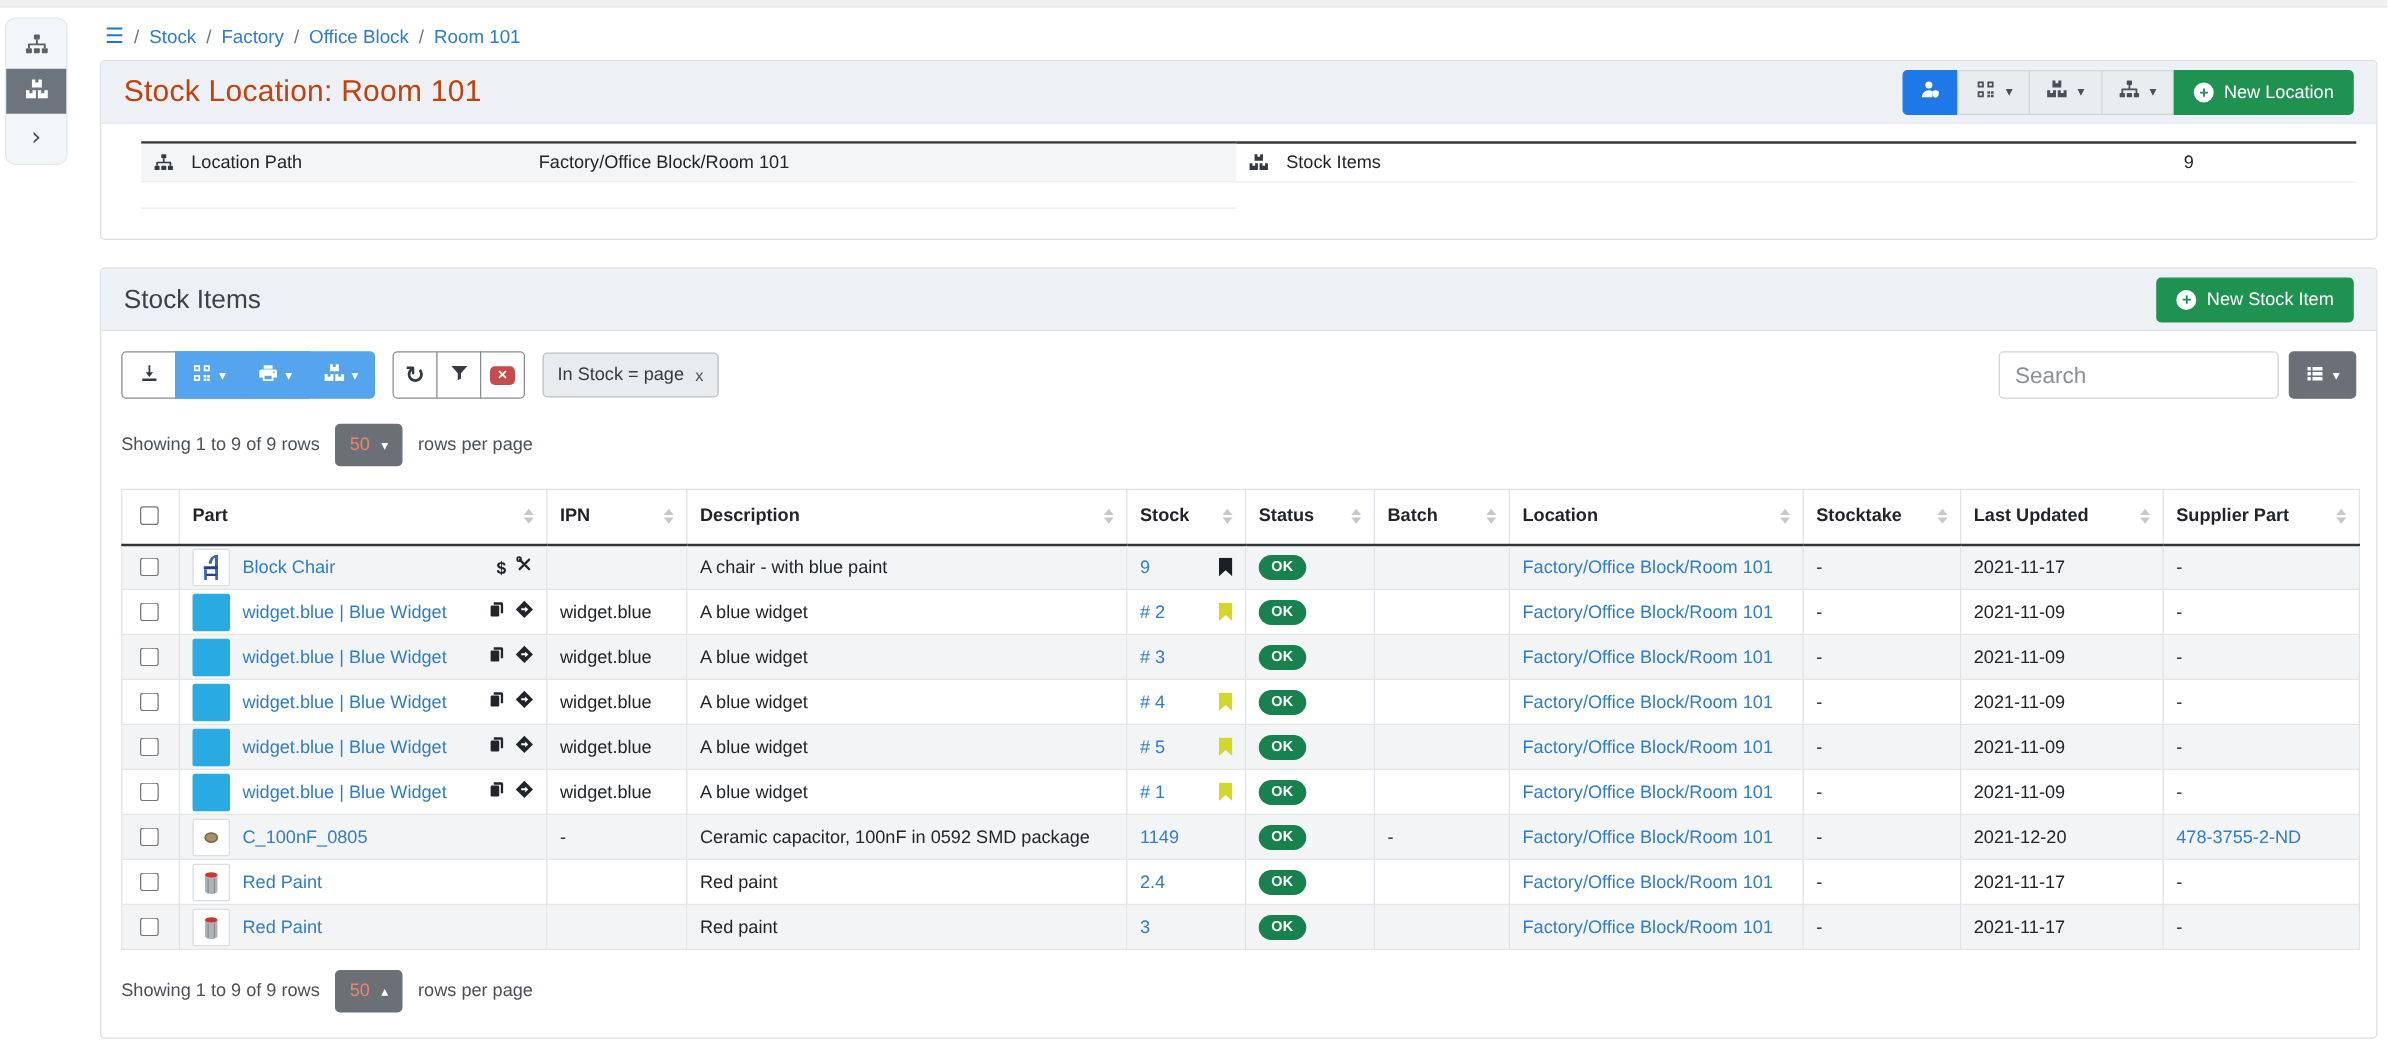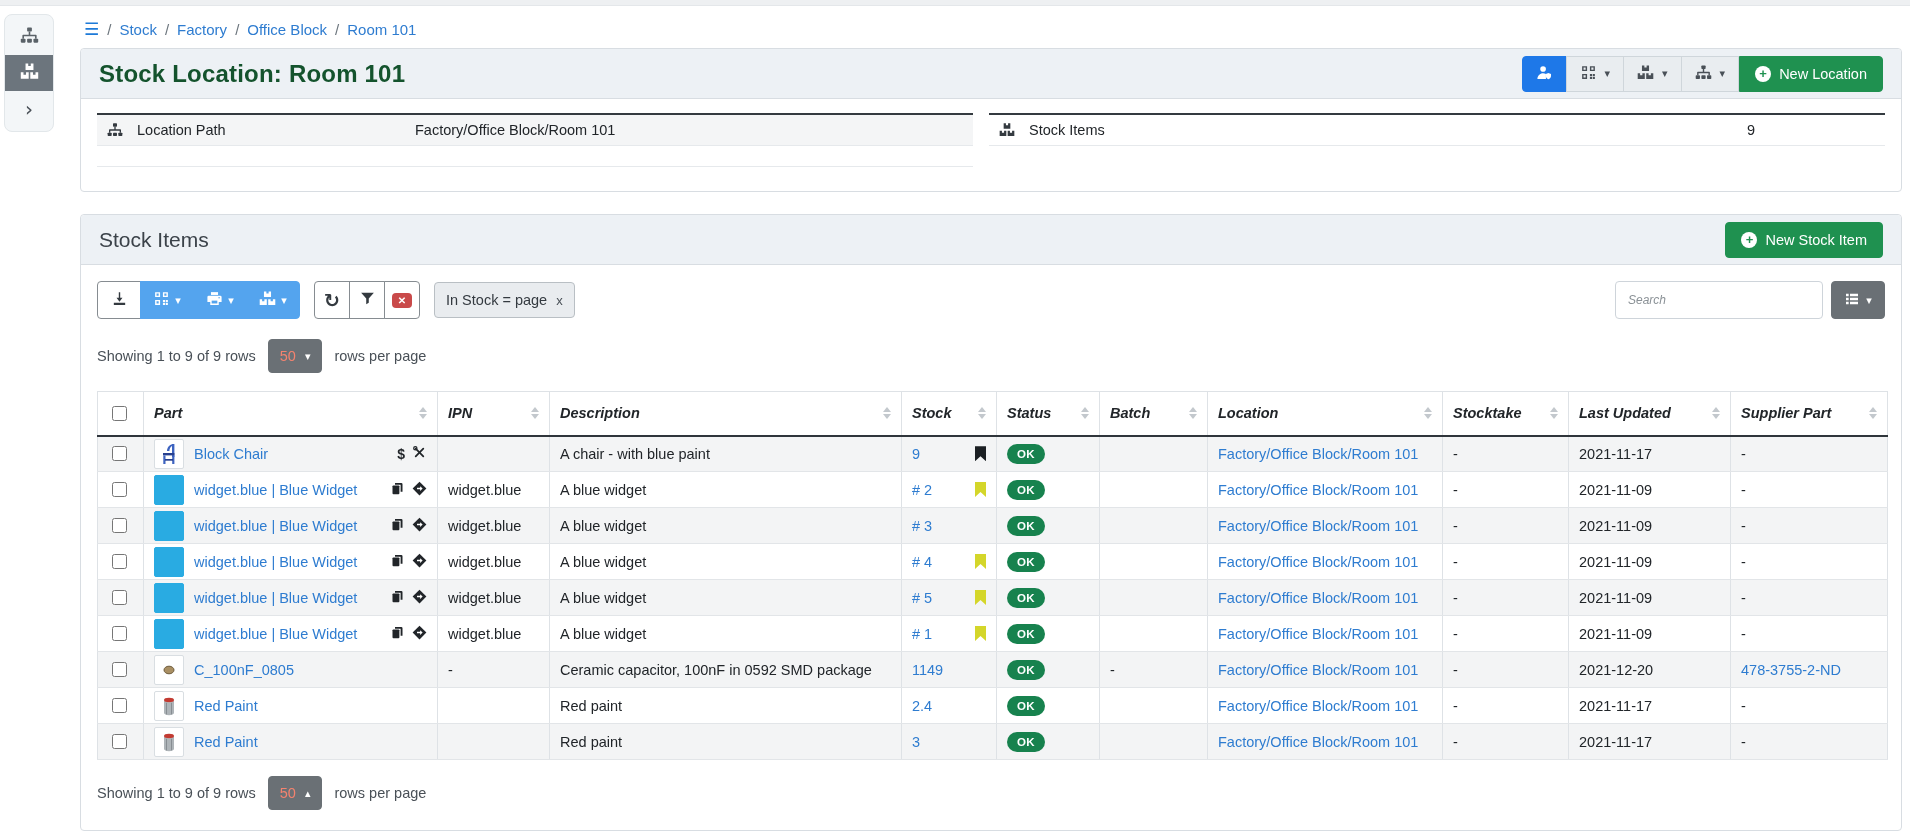--- a/index.html
+++ b/index.html
@@ -20,36 +20,36 @@
   .side-chev{font-size:20px;color:#495057;font-family:"DejaVu Sans",sans-serif;}
   
   .main{margin:8px 8px 0 80px;width:1822px;}
   .breadcrumb-bar{display:flex;align-items:center;gap:8px;padding:5px 4px 9px;font-size:15px;}
   .hamburger{color:#1d7ad8;font-size:17px;cursor:pointer;font-family:"DejaVu Sans",sans-serif;}
   .crumb-sep{color:#6c757d;}
   .crumb{color:var(--link);text-decoration:none;cursor:pointer;}
   .card{border:1px solid var(--border);border-radius:4px;background:#fff;}
   .band{background:var(--band);padding:0 18px;height:50px;display:flex;align-items:center;
         justify-content:space-between;border-bottom:1px solid var(--border);border-radius:4px 4px 0 0;}
-  .band h1{font-size:24px;font-weight:700;color:#14532d;margin:0;letter-spacing:.2px;}
+  .band h1{font-size:24px;font-weight:400;color:#c2410c;margin:0;letter-spacing:.2px;}
   .band h2{font-size:21px;font-weight:500;color:#3b4249;margin:0;}
   
   .btn-row{display:flex;align-items:stretch;}
   .btn{height:36px;display:inline-flex;align-items:center;justify-content:center;gap:8px;
        padding:0 13px;font-size:14.5px;border:1px solid transparent;cursor:pointer;background:#fff;}
   .btn svg{width:17px;height:17px;fill:currentColor;}
   .btn-blue{background:var(--blue);border-color:var(--blue);color:#fff;border-radius:4px 0 0 4px;}
   .btn-light{background:#e9edf0;border-color:#cfd6db;color:#495057;margin-left:-1px;}
   .btn-green{background:var(--green);border-color:var(--green);color:#fff;border-radius:0 4px 4px 0;
              font-weight:400;padding:0 15px;}
   .caret{font-size:11px;line-height:1;font-family:"DejaVu Sans",sans-serif;}
   .plus-circle{width:16px;height:16px;border-radius:50%;background:#fff;color:var(--green);
                font-weight:700;line-height:16px;text-align:center;font-size:13px;}
   
-  .card-body{padding:14px 16px 24px;display:flex;justify-content:space-between;border-radius:0 0 4px 4px;}
+  .card-body{padding:14px 16px 24px;display:flex;justify-content:flex-end;border-radius:0 0 4px 4px;}
   .info-table{border-top:2px solid #343a40;font-size:14.5px;}
   .info-left{width:876px;}
   .info-right{width:896px;}
   .info-row{display:flex;align-items:center;height:31px;padding:0 10px;border-bottom:1px solid #e6e9ec;}
   .info-row.striped{background:#f4f5f6;}
   .info-row .ticon{width:30px;color:#343a40;display:flex;align-items:center;}
   .info-row .ticon svg{width:16px;height:16px;fill:currentColor;}
   .info-left .info-label{flex:0 0 278px;}
   .info-right .info-label{flex:0 0 718px;}
   .info-empty{height:21px;background:#fff;border-bottom:1px solid #e6e9ec;}
@@ -65,36 +65,36 @@
   .tbtn.blue{background:var(--tblue);border-color:var(--tblue);color:#fff;width:54px;}
   .tgroup{display:flex;margin-left:14px;}
   .tgroup .tbtn{width:36px;}
   .refresh-glyph{font-family:"DejaVu Sans",sans-serif;font-size:19px;font-weight:700;line-height:1;}
   .clear-icon{width:20px;height:15px;background:#c94a4a;border-radius:4px;color:#fff;font-size:10px;
               font-weight:700;line-height:15px;text-align:center;}
   .chip{margin-left:14px;height:36px;display:flex;align-items:center;gap:9px;padding:0 11px;
         background:#e9ecef;border:1px solid #b9bfc4;border-radius:4px;color:#343a40;}
   .chip .chip-x{cursor:pointer;color:#495057;font-size:13px;}
   .tb-right{display:flex;align-items:center;gap:8px;}
-  .search-input{width:208px;height:38px;border:1px solid #ced4da;border-radius:4px;padding:0 12px;
-                font-size:12px;font-family:inherit;color:#495057;font-style:italic;}
+  .search-input{width:224px;height:38px;border:1px solid #ced4da;border-radius:4px;padding:0 12px;
+                font-size:18px;font-family:inherit;color:#495057;}
   .search-input::placeholder{color:#8a9196;}
   .cols-btn{height:38px;width:54px;background:var(--gray);border:1px solid var(--gray);border-radius:4px;
             color:#fff;display:flex;align-items:center;justify-content:center;gap:6px;cursor:pointer;}
   .cols-btn svg{width:16px;height:16px;fill:#fff;}
   .showing-row{display:flex;align-items:center;gap:12px;padding:20px 16px 4px;color:#495057;}
   .showing-row.bottom{padding:16px 16px 20px;}
   .pgsize{height:34px;background:var(--gray);border:1px solid var(--gray);border-radius:4px;color:var(--salmon);
           display:flex;align-items:center;gap:9px;padding:0 11px;font-size:14.5px;cursor:pointer;}
   .pgsize .caret{color:#fff;}
   
   table{border-collapse:collapse;table-layout:fixed;margin:14px 16px 0;width:1790px;}
   th{height:44px;padding:0 10px;text-align:left;font-size:14.5px;font-weight:700;color:#212529;
      border:1px solid var(--cell);border-bottom:2px solid #2f353b;cursor:pointer;background:#fff;}
-  .th-inner{display:flex;align-items:center;font-style:italic;}
+  .th-inner{display:flex;align-items:center;}
   .sort{display:inline-flex;flex-direction:column;gap:2px;margin-left:auto;padding-left:6px;}
   .sort i{width:0;height:0;border-left:4px solid transparent;border-right:4px solid transparent;}
   .sort .up{border-bottom:5px solid #c3c8cd;}
   .sort .down{border-top:5px solid #c3c8cd;}
   td{height:36px;padding:0 10px;border:1px solid #e2e5e8;border-left:1px solid var(--cell);
      border-right:1px solid var(--cell);font-size:14.5px;overflow:hidden;white-space:nowrap;}
   tbody tr:nth-child(odd){background:#f3f4f5;}
   td a{color:var(--link);text-decoration:none;cursor:pointer;}
   .part-cell{display:flex;align-items:center;gap:10px;}
   .thumb{width:30px;height:30px;flex:0 0 30px;border:1px solid #d9dee2;background:#fff;border-radius:2px;

